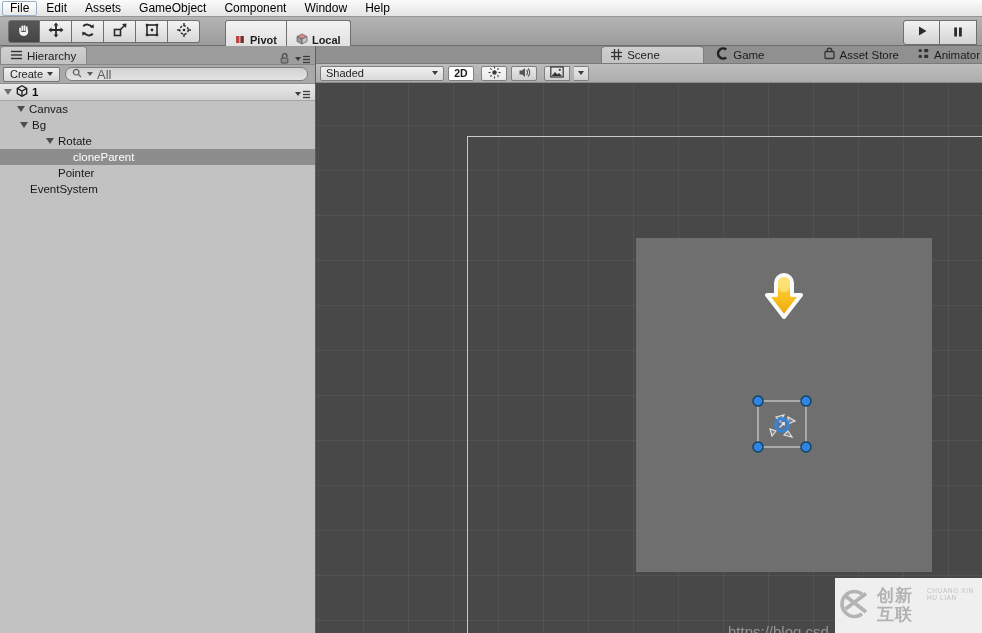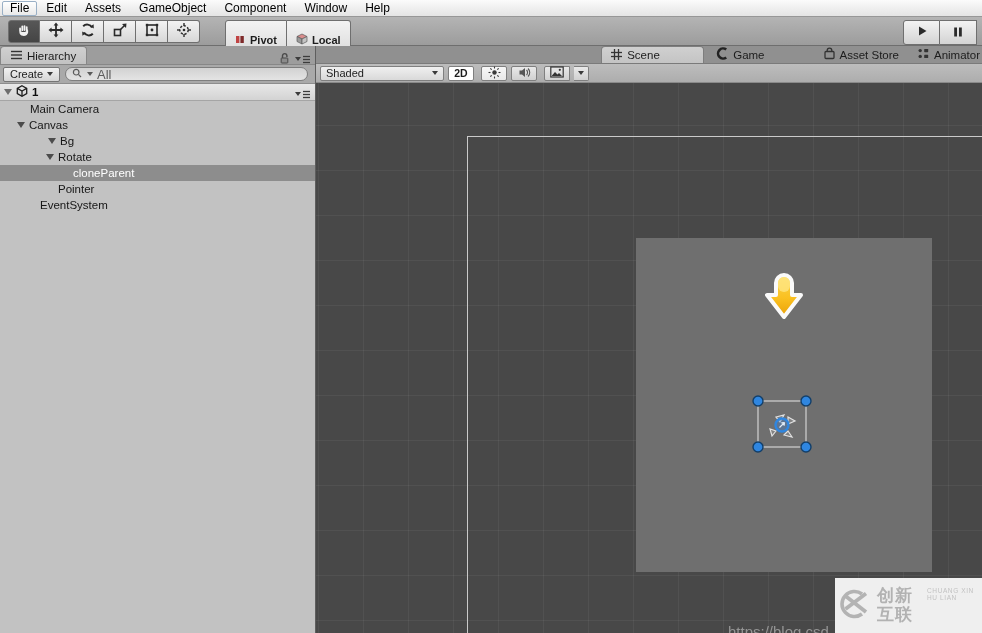--- a/index.html
+++ b/index.html
@@ -297,42 +297,39 @@
         <polygon points="0,2 6,2 3,6" fill="#3c3c3c"></polygon>
         <g stroke="#3c3c3c" stroke-width="1.3">
             <line x1="8" y1="1.5" x2="15" y2="1.5"></line>
             <line x1="8" y1="4.5" x2="15" y2="4.5"></line>
             <line x1="8" y1="7.5" x2="15" y2="7.5"></line>
           </g>
       </svg>
     </span>
   </div>
 
-  <div class="tree-row" style="padding-left:30px">
-    <span class="row-label">Main Camera</span>
-  </div>
   <div class="tree-row" style="padding-left:17px">
     <span class="disc-tri"></span>
     <span class="row-label">Canvas</span>
   </div>
-  <div class="tree-row" style="padding-left:48px">
+  <div class="tree-row" style="padding-left:20px">
     <span class="disc-tri"></span>
     <span class="row-label">Bg</span>
   </div>
   <div class="tree-row" style="padding-left:46px">
     <span class="disc-tri"></span>
     <span class="row-label">Rotate</span>
   </div>
   <div class="tree-row selected" style="padding-left:73px">
     <span class="row-label">cloneParent</span>
   </div>
   <div class="tree-row" style="padding-left:58px">
     <span class="row-label">Pointer</span>
   </div>
-  <div class="tree-row" style="padding-left:40px">
+  <div class="tree-row" style="padding-left:30px">
     <span class="row-label">EventSystem</span>
   </div>
 </div>
 
 <div id="scene-panel">
   <div id="scene-tabstrip">
     <div class="scene-tab">
       <span>
         <svg width="11" height="11" viewBox="0 0 11 11">
           <g stroke="#333" stroke-width="1.3">

